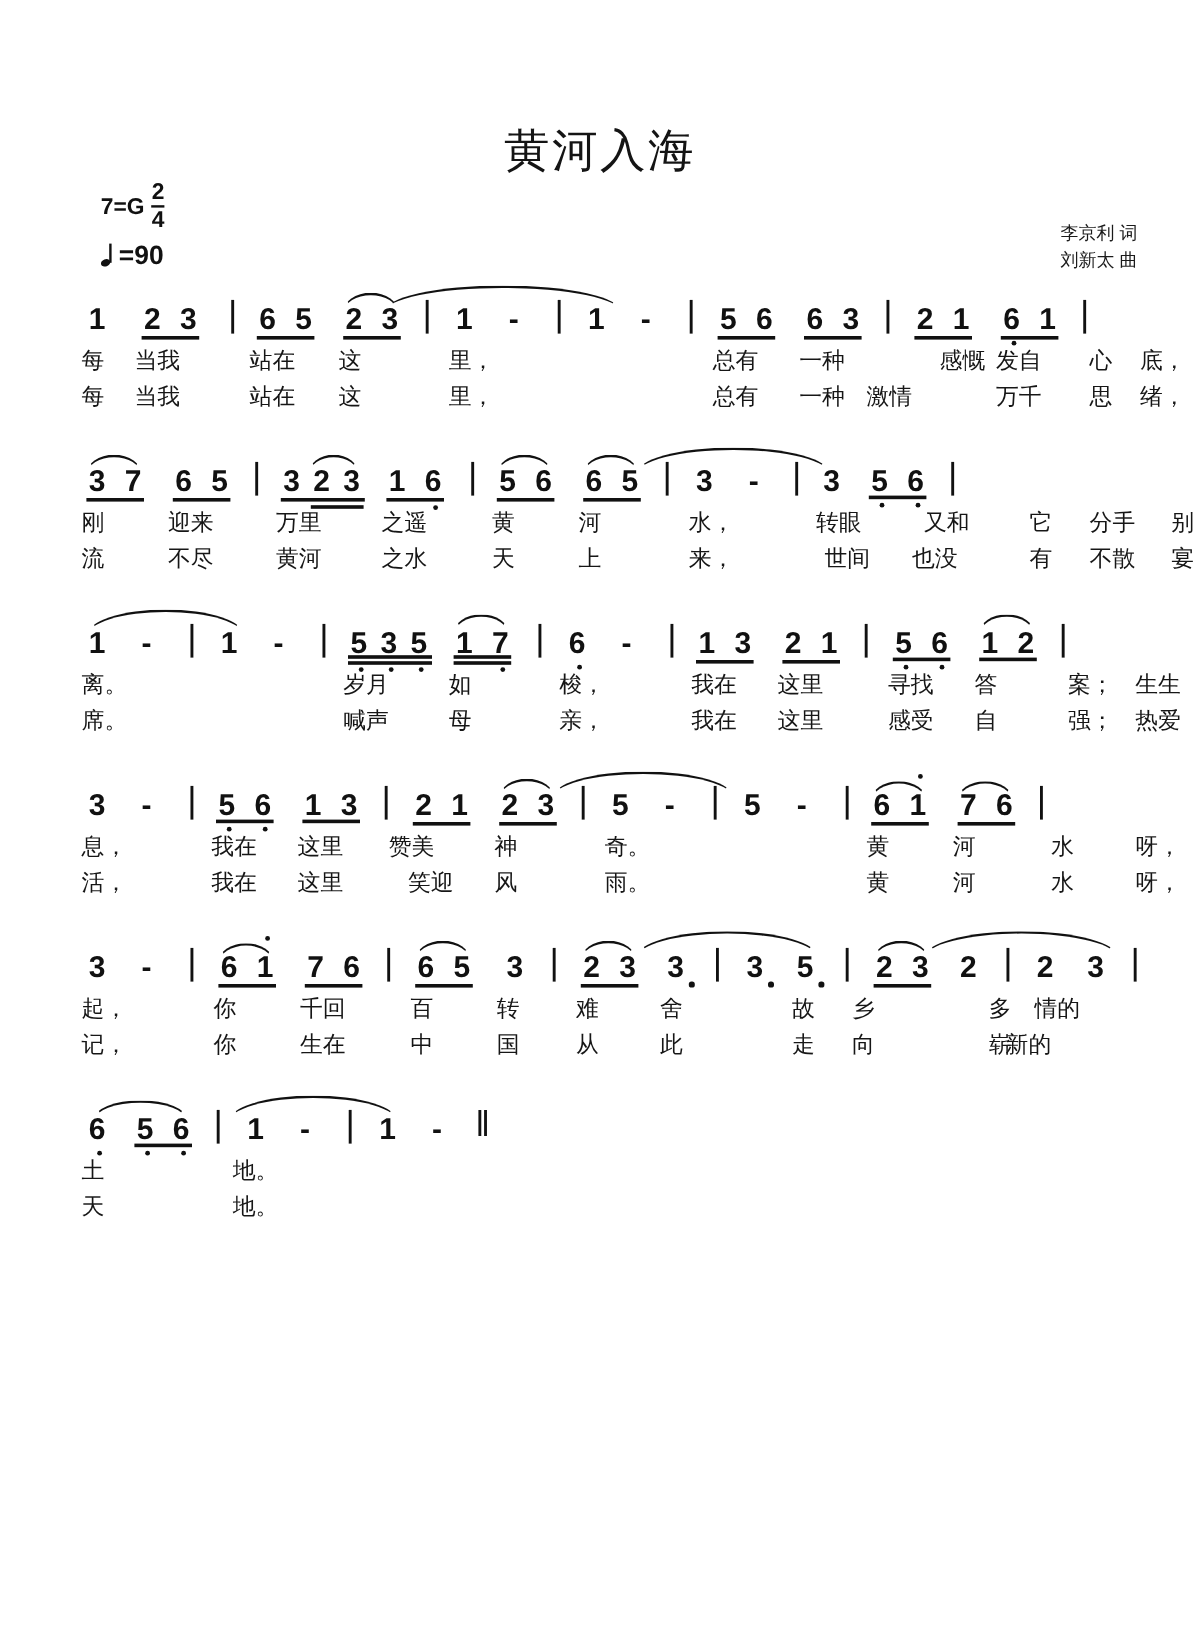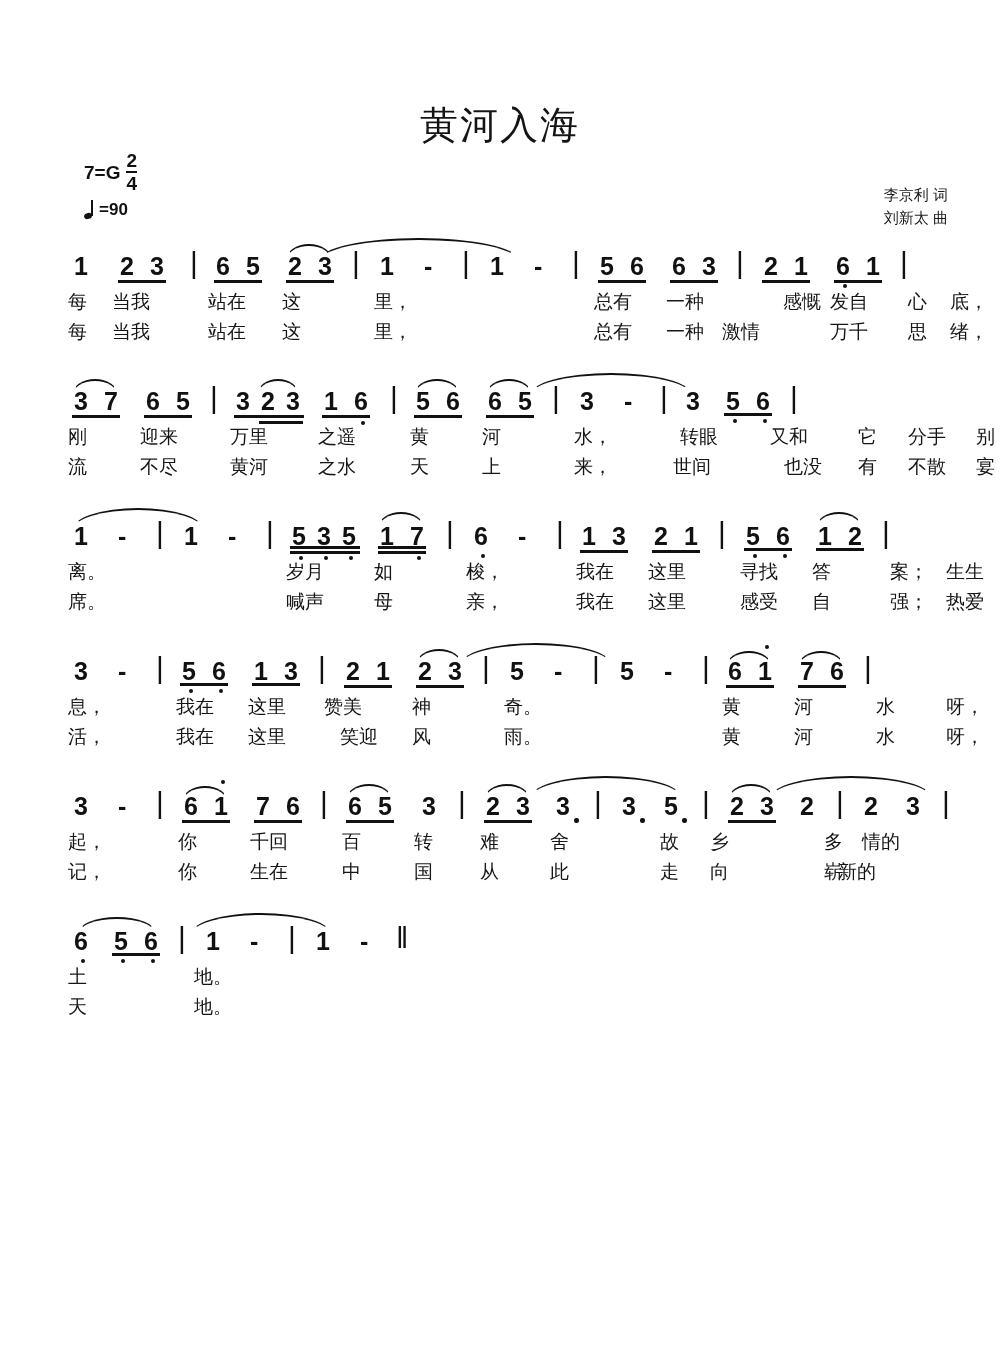--- a/index.html
+++ b/index.html
@@ -54,21 +54,21 @@
     position: relative;
     top: -1px;
   }
   .timesig .num { padding-bottom: 1px; }
   .timesig .den { border-top: 2px solid #111; padding-top: 1px; }
 
   #tempo-line {
     display: flex;
     align-items: center;
     margin-top: 12px;
-    font-size: 17px;
+    font-size: 22px;
     font-weight: 600;
   }
   .quarter-note {
     display: inline-block;
     position: relative;
     width: 11px;
     height: 18px;
     margin-right: 4px;
   }
   .quarter-note .head {
@@ -340,22 +340,22 @@
       <span class="tok lyric" style="left:976px">别</span>
     </div>
     <div class="note-row" style="height:30px">
       <span class="tok lyric" style="left:68px">流</span>
       <span class="tok lyric" style="left:140px">不尽</span>
       <span class="tok lyric" style="left:230px">黄河</span>
       <span class="tok lyric" style="left:318px">之水</span>
       <span class="tok lyric" style="left:410px">天</span>
       <span class="tok lyric" style="left:482px">上</span>
       <span class="tok lyric" style="left:574px">来，</span>
-      <span class="tok lyric" style="left:673px">世间</span>
-      <span class="tok lyric" style="left:784px">也没</span>
+      <span class="tok lyric" style="left:687px">世间</span>
+      <span class="tok lyric" style="left:760px">也没</span>
       <span class="tok lyric" style="left:858px">有</span>
       <span class="tok lyric" style="left:908px">不散</span>
       <span class="tok lyric" style="left:976px">宴</span>
     </div>
   </div>
 
   <div class="system">
     <div class="note-row">
       <span class="tok num" style="left:74px">1</span>
       <span class="tok dash" style="left:118px">-</span>

